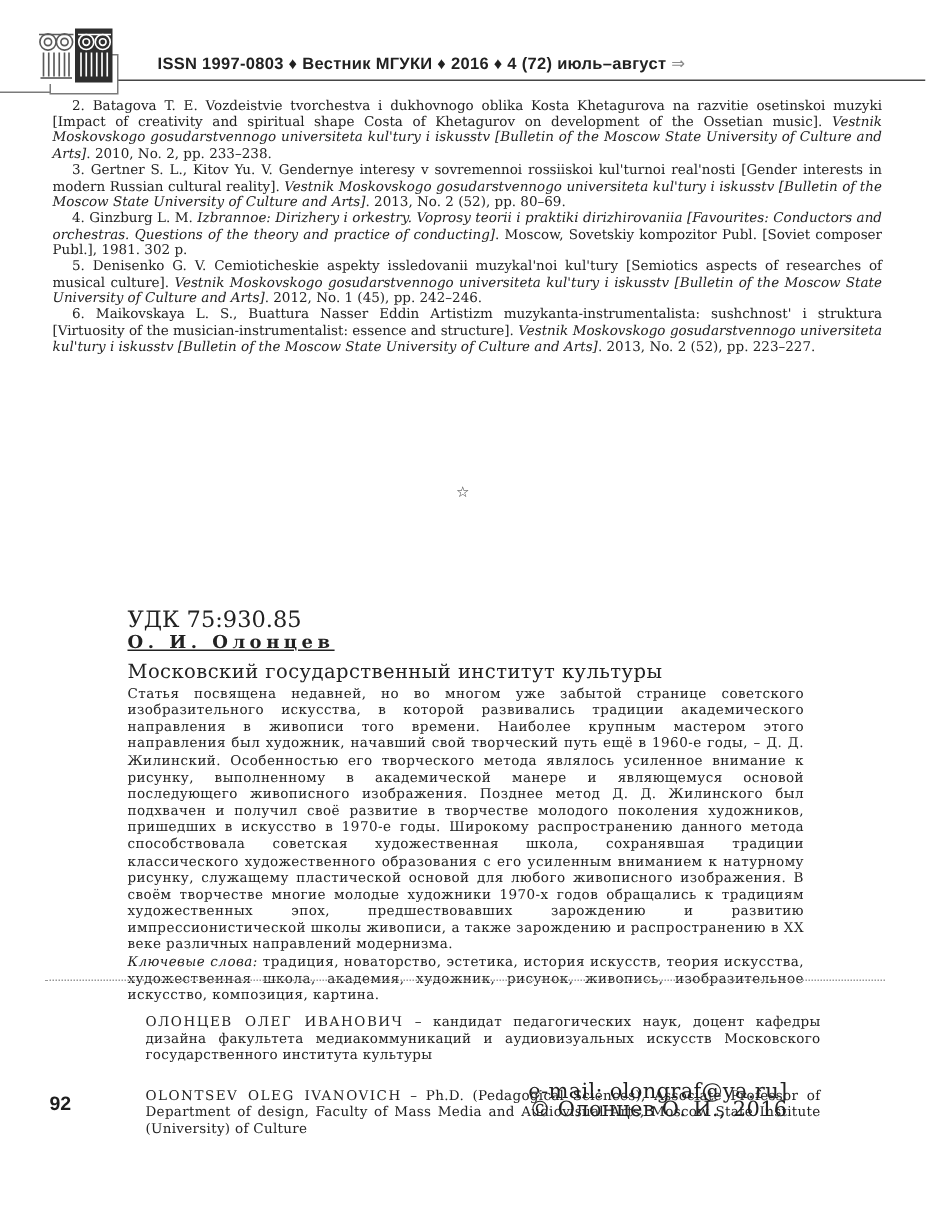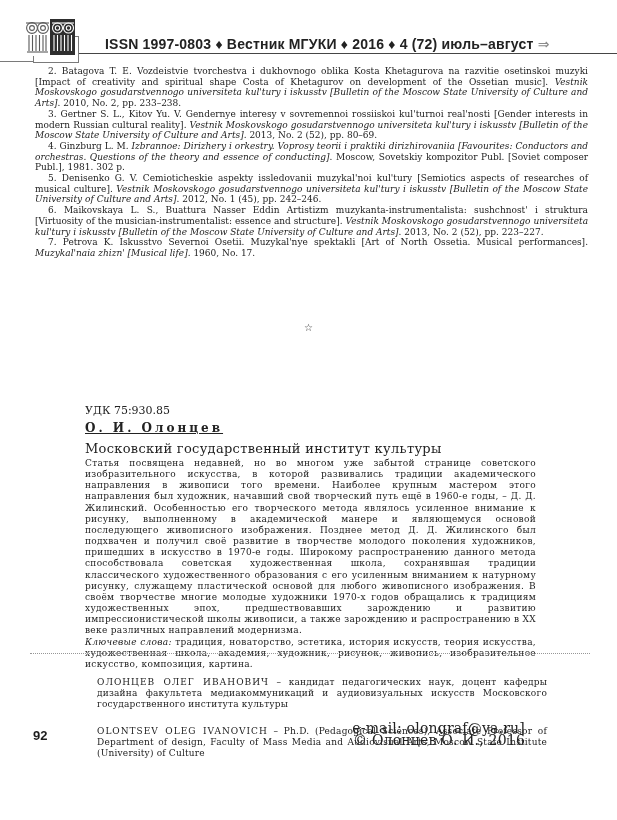--- a/index.html
+++ b/index.html
@@ -12,39 +12,39 @@
     overflow:hidden;
   }
   
   .logo{position:absolute;top:18px;left:24px;width:52px;height:38px;z-index:2;}
   .frame-box{position:absolute;top:36px;left:33px;width:44px;height:25px;border:1px solid #7a7a7a;z-index:1;}
   .frame-line{position:absolute;top:61px;left:0;width:34px;height:1px;background:#7a7a7a;}
   .header-rule{position:absolute;top:53px;left:78px;width:539px;height:1px;background:var(--rule,#454545);}
   .issn{
     position:absolute;top:36px;left:105px;
     font-family:"Liberation Sans",sans-serif;font-weight:bold;
-    font-size:14px;letter-spacing:0.2px;white-space:nowrap;
+    font-size:11px;letter-spacing:0.2px;white-space:nowrap;
   }
   .issn .arrow{color:var(--muted,#8a8a8a);font-weight:normal;}
   
   .refs{
     position:absolute;top:66px;left:35px;width:553px;
     font-size:9px;line-height:10.7px;text-align:justify;
   }
   .ref{margin:0;text-indent:13px;}
   .ref i{font-style:italic;}
   
   .star{position:absolute;top:322px;left:0;width:617px;text-align:center;font-size:10px;color:#333;}
   
   .title{position:absolute;top:349px;right:29px;text-align:right;color:#2b2b2b;}
   .title-line1{font-size:14.5px;line-height:24px;letter-spacing:0.4px;white-space:nowrap;}
   .title-k{font-size:36px;font-style:italic;line-height:0;letter-spacing:0;}
   .title-line2{font-size:14.5px;line-height:19px;letter-spacing:0.4px;white-space:nowrap;}
   
-  .udc{position:absolute;top:404px;left:85px;font-size:11px;}
+  .udc{position:absolute;top:404px;left:85px;font-size:15px;}
   .author{position:absolute;top:421px;left:85px;font-size:12px;font-weight:bold;letter-spacing:3px;text-decoration:underline;}
   .affiliation{position:absolute;top:441px;left:85px;font-size:13px;letter-spacing:0.3px;}
   
   .abstract{
     position:absolute;top:458px;left:85px;width:451px;
     font-size:9px;line-height:11.15px;letter-spacing:0.3px;text-align:justify;
   }
   .abstract p{margin:0;}
   .kw-label{font-style:italic;}
   
@@ -95,24 +95,23 @@
         <circle cx="44.5" cy="10" r="2.2"></circle>
       <path d="M30 17 v16 M33.5 17 v16 M37 17 v16 M40.5 17 v16 M44 17 v16 M47.5 17 v16"></path>
     </g>
   </svg>
 
   <div class="issn"><span>ISSN 1997-0803 ♦ Вестник МГУКИ ♦ 2016 ♦ 4 (72) июль–август </span><span class="arrow">⇒</span></div>
 
   <div class="refs">
       <p class="ref"><span>2. Batagova T. E.  Vozdeistvie tvorchestva i dukhovnogo oblika Kosta Khetagurova na razvitie osetinskoi muzyki [Impact of creativity and spiritual shape Costa of Khetagurov on development of the Ossetian music]. </span><i>Vestnik Moskovskogo gosudarstvennogo universiteta kul'tury i iskusstv [Bulletin of the Moscow State University of Culture and Arts]</i><span>. 2010, No. 2, pp. 233–238.</span></p>
       <p class="ref"><span>3. Gertner S. L., Kitov Yu. V.  Gendernye interesy v sovremennoi rossiiskoi kul'turnoi real'nosti [Gender interests in modern Russian cultural reality]. </span><i>Vestnik Moskovskogo gosudarstvennogo universiteta kul'tury i iskusstv [Bulletin of the Moscow State University of Culture and Arts]</i><span>. 2013, No. 2 (52), pp. 80–69.</span></p>
-      <p class="ref"><span>4. Ginzburg  L. M.  </span><i>Izbrannoe: Dirizhery i orkestry. Voprosy teorii i praktiki dirizhirovaniia [Favourites: Conductors and orchestras. Questions of the theory and essence of conducting]</i><span>. Moscow, Sovetskiy kompozitor Publ. [Soviet composer Publ.], 1981. 302 p.</span></p>
+      <p class="ref"><span>4. Ginzburg  L. M.  </span><i>Izbrannoe: Dirizhery i orkestry. Voprosy teorii i praktiki dirizhirovaniia [Favourites: Conductors and orchestras. Questions of the theory and practice of conducting]</i><span>. Moscow, Sovetskiy kompozitor Publ. [Soviet composer Publ.], 1981. 302 p.</span></p>
       <p class="ref"><span>5. Denisenko G. V.  Cemioticheskie aspekty issledovanii muzykal'noi kul'tury [Semiotics aspects of researches of musical culture]. </span><i>Vestnik Moskovskogo gosudarstvennogo universiteta kul'tury i iskusstv [Bulletin of the Moscow State University of Culture and Arts]</i><span>. 2012, No. 1 (45), pp. 242–246.</span></p>
       <p class="ref"><span>6. Maikovskaya L. S., Buattura Nasser Eddin  Artistizm muzykanta-instrumentalista: sushchnost' i struktura [Virtuosity of the musician-instrumentalist: essence and structure]. </span><i>Vestnik Moskovskogo gosudarstvennogo universiteta kul'tury i iskusstv [Bulletin of the Moscow State University of Culture and Arts]</i><span>. 2013, No. 2 (52), pp. 223–227.</span></p>
-      <p class="ref"><span>7. Petrova K.  Iskusstvo Severnoi Osetii. Muzykal'nye spektakli [Art of North Ossetia. Musical performances]. </span><i>Muzykal'naia zhizn'  [Musical life]</i><span>. 1960, No. 17.</span></p>
     </div>
 
   <div class="star">☆</div>
 
 
   <div class="udc">УДК 75:930.85</div>
   <div class="author">О. И. Олонцев</div>
   <div class="affiliation">Московский государственный институт культуры</div>
 
   <div class="abstract">

